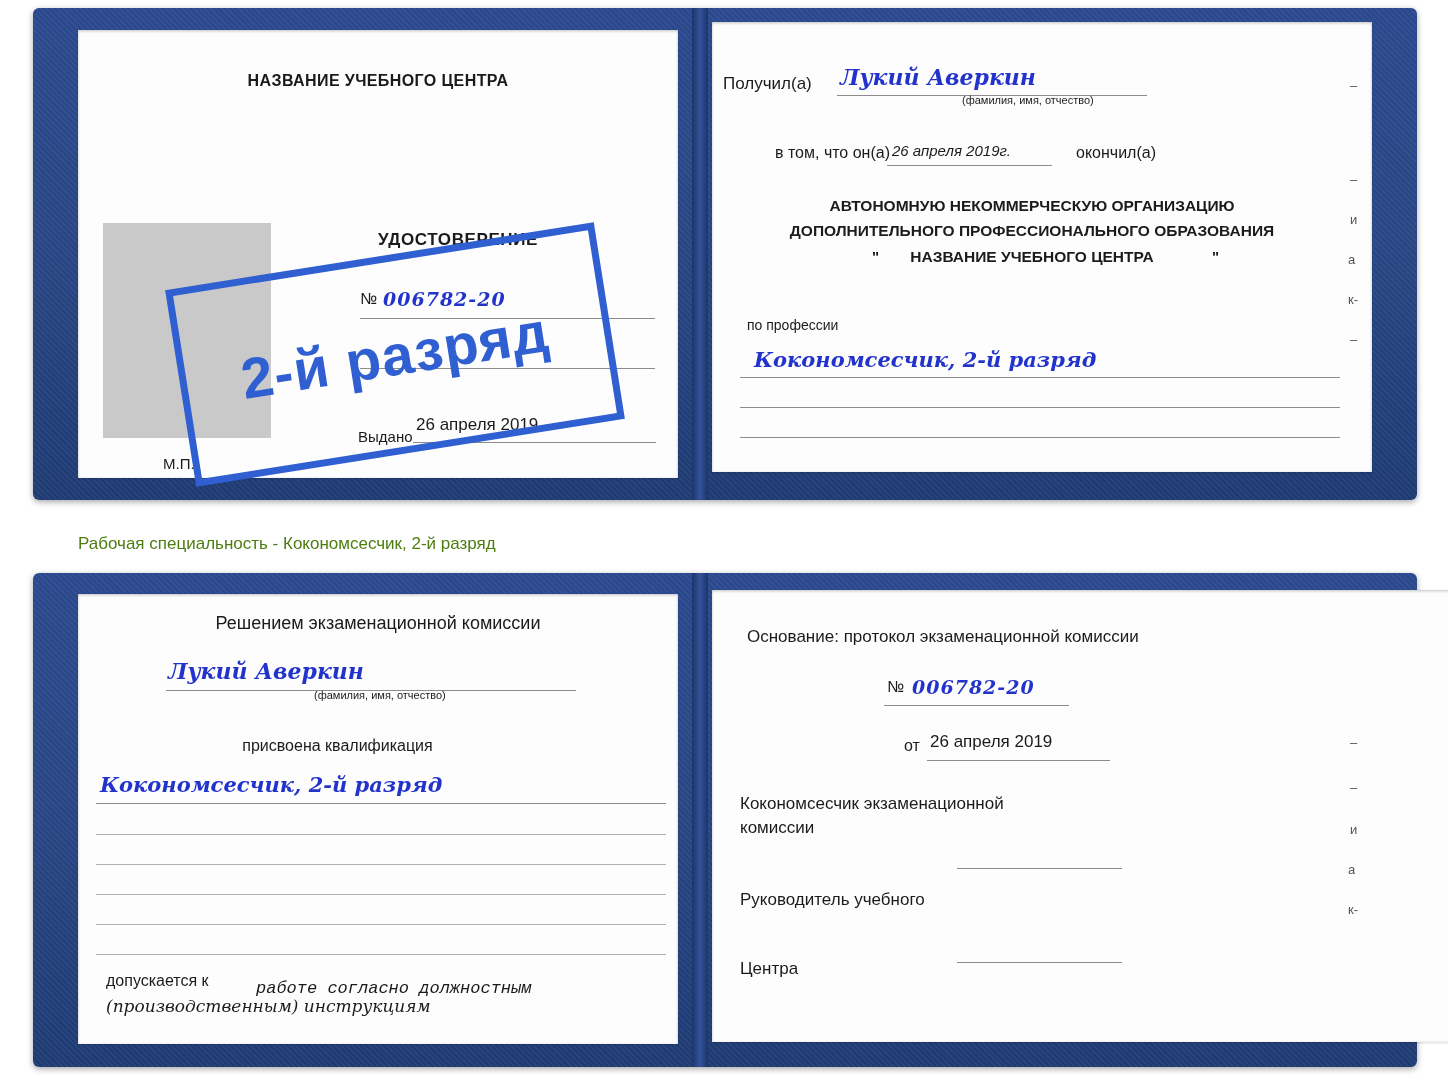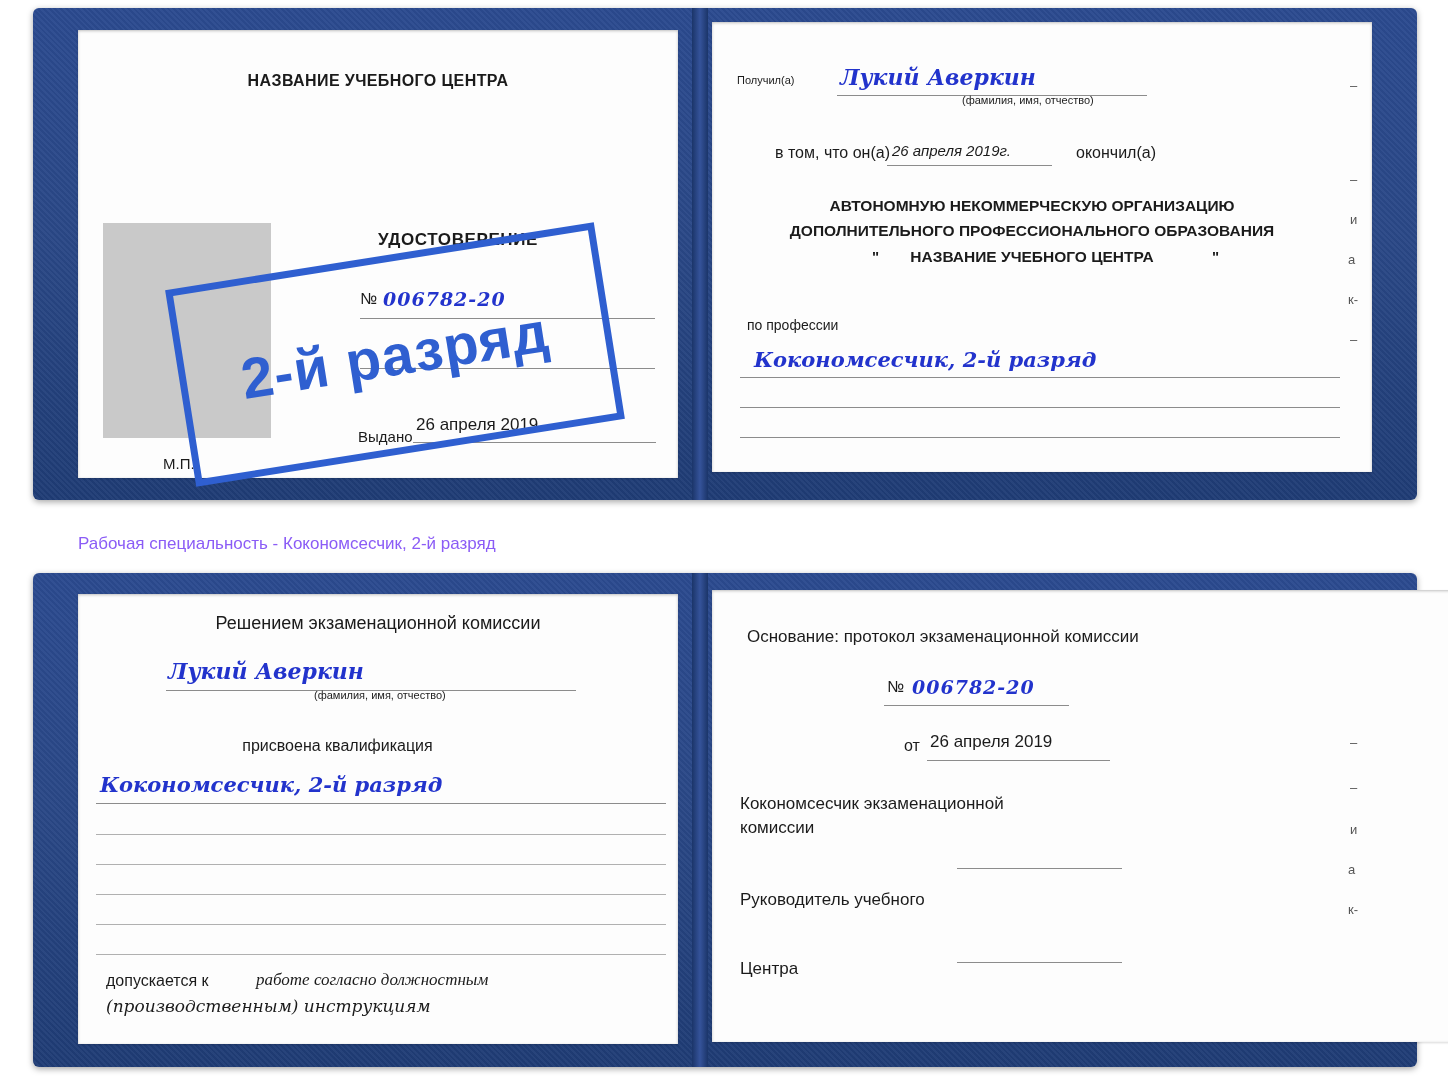--- a/index.html
+++ b/index.html
@@ -30,21 +30,21 @@
   .stamp{
     position:absolute;border:7px solid #2f5fd0;color:#2f5fd0;
     font-weight:bold;font-size:57px;letter-spacing:1px;
     display:flex;align-items:center;justify-content:center;
     transform:rotate(-9deg);background:rgba(255,255,255,.0);
     font-family:"Liberation Sans",sans-serif;
   }
   .photo{position:absolute;background:#c9c9c9;}
   .caption{position:absolute;font-size:12px;color:#222;}
   .edgemark{position:absolute;font-size:13px;color:#555;}
-  .subtitle{position:absolute;font-size:17px;color:#8b5cf6;}
+  .subtitle{position:absolute;font-size:17px;color:#4d7c0f;}
 </style>
 </head>
 <body>
 
 <div class="book cover" style="left:33px;top:8px;width:1384px;height:492px;"></div>
 <div class="spine" style="left:692px;top:8px;height:492px;"></div>
 
 <div class="page" style="left:78px;top:30px;width:600px;height:448px;">
   <div class="pg-txt bold center" style="left:0;top:42px;width:600px;font-size:16px;letter-spacing:.4px;">НАЗВАНИЕ УЧЕБНОГО ЦЕНТРА</div>
 
@@ -61,21 +61,21 @@
   <div class="pg-txt" style="left:280px;top:398px;font-size:15px;">Выдано</div>
   <div class="pg-txt" style="left:338px;top:385px;font-size:17px;">26 апреля 2019</div>
   <div class="line" style="left:335px;top:412px;width:243px;"></div>
 
   <div class="pg-txt" style="left:85px;top:425px;font-size:15px;">М.П.</div>
 </div>
 
 <div class="stamp" style="left:178px;top:255px;width:420px;height:185px;">2-й разряд</div>
 
 <div class="page" style="left:712px;top:22px;width:660px;height:450px;">
-  <div class="pg-txt" style="left:25px;top:52px;font-size:11px;">Получил(а)</div>
+  <div class="pg-txt" style="left:11px;top:52px;font-size:17px;">Получил(а)</div>
   <div class="pg-txt hand" style="left:128px;top:42px;font-size:22px;">Лукий Аверкин</div>
   <div class="line" style="left:125px;top:73px;width:310px;"></div>
   <div class="caption" style="left:250px;top:72px;font-size:11px;">(фамилия, имя, отчество)</div>
 
   <div class="pg-txt" style="left:22px;top:122px;font-size:16px;margin-left:41px;">в том, что он(а)</div>
   <div class="pg-txt" style="left:180px;top:120px;font-size:15px;font-style:italic;">26 апреля 2019г.</div>
   <div class="line" style="left:175px;top:143px;width:165px;"></div>
   <div class="pg-txt" style="left:364px;top:122px;font-size:16px;">окончил(а)</div>
 
   <div class="pg-txt bold center" style="left:0;top:175px;width:640px;font-size:15.5px;">АВТОНОМНУЮ НЕКОММЕРЧЕСКУЮ ОРГАНИЗАЦИЮ</div>
@@ -114,21 +114,21 @@
 
   <div class="pg-txt hand" style="left:22px;top:178px;font-size:21px;">Кокономсесчик, 2-й разряд</div>
   <div class="line" style="left:18px;top:209px;width:570px;"></div>
   <div class="thinline" style="left:18px;top:240px;width:570px;"></div>
   <div class="thinline" style="left:18px;top:270px;width:570px;"></div>
   <div class="thinline" style="left:18px;top:300px;width:570px;"></div>
   <div class="thinline" style="left:18px;top:330px;width:570px;"></div>
   <div class="thinline" style="left:18px;top:360px;width:570px;"></div>
 
   <div class="pg-txt" style="left:28px;top:378px;font-size:16px;">допускается к</div>
-  <div class="pg-txt" style="left:178px;top:376px;font-size:17px;font-style:italic;font-family:Liberation Serif, serif;">работе согласно должностным</div>
+  <div class="pg-txt" style="left:178px;top:385px;font-size:17px;font-style:italic;font-family:Liberation Mono, monospace;">работе согласно должностным</div>
   <div class="pg-txt" style="left:28px;top:402px;font-size:17px;font-style:italic;font-family:'DejaVu Serif',serif;">(производственным) инструкциям</div>
 </div>
 
 <div class="page" style="left:712px;top:590px;width:752px;height:452px;">
   <div class="pg-txt" style="left:35px;top:37px;font-size:17px;">Основание: протокол экзаменационной комиссии</div>
 
   <div class="pg-txt" style="left:175px;top:88px;font-size:16px;">№</div>
   <div class="pg-txt hand" style="left:200px;top:86px;font-size:19px;letter-spacing:1px;">006782-20</div>
   <div class="line" style="left:172px;top:115px;width:185px;"></div>
 

